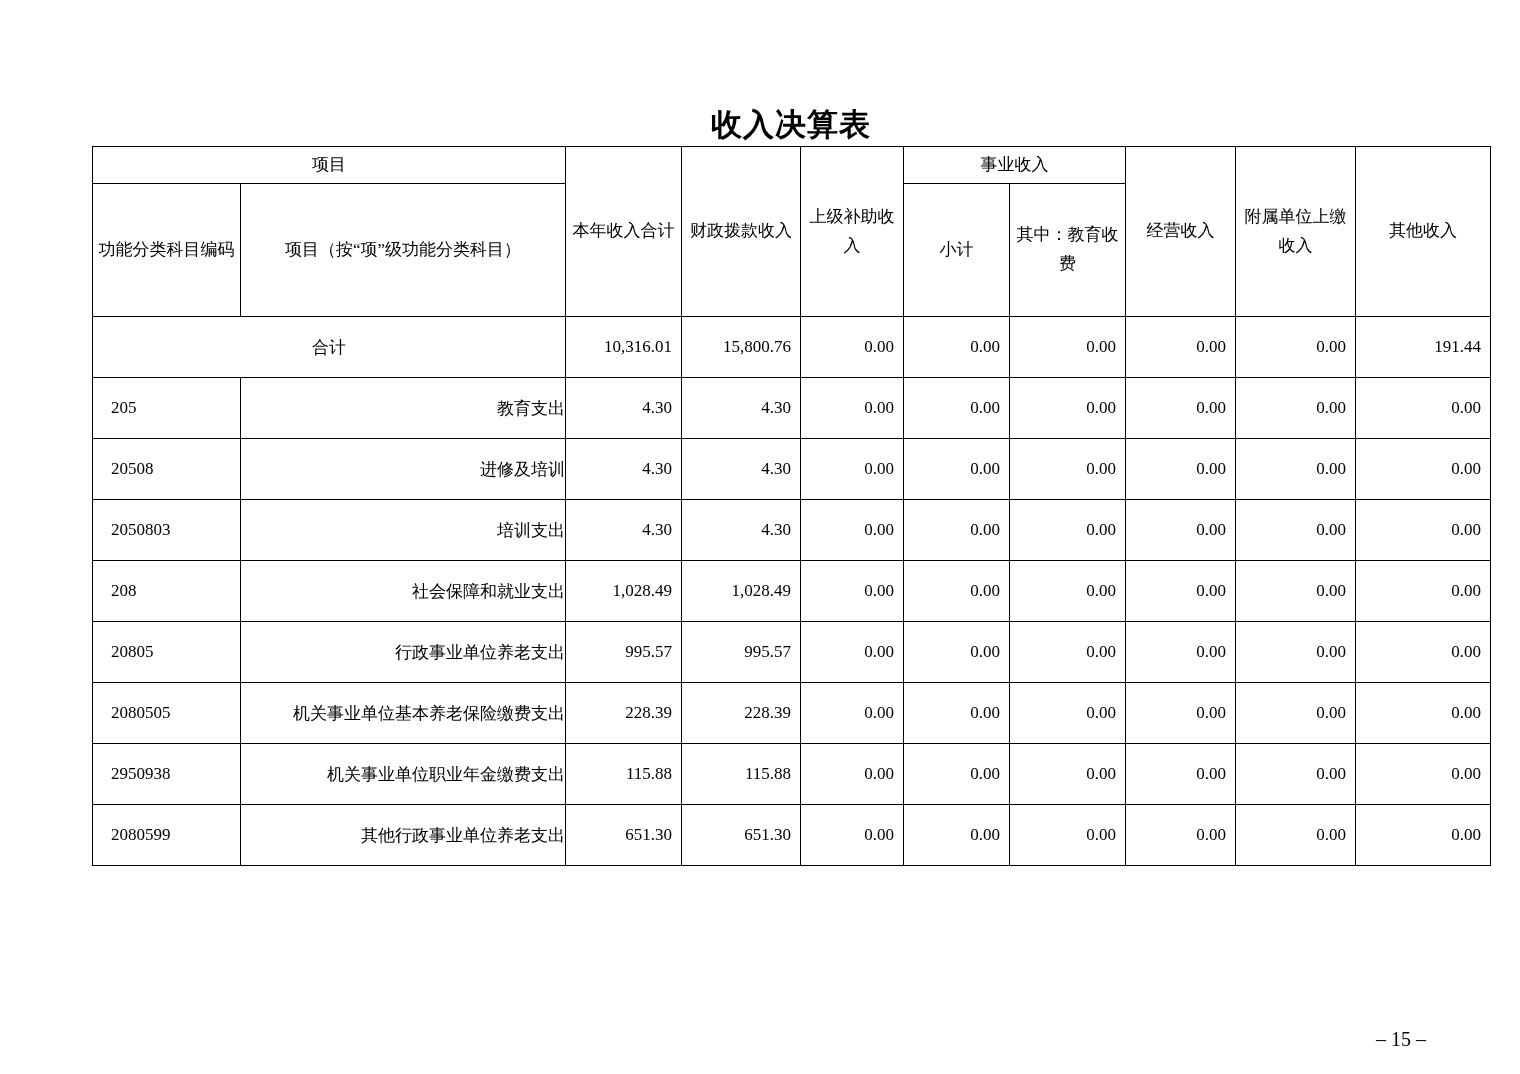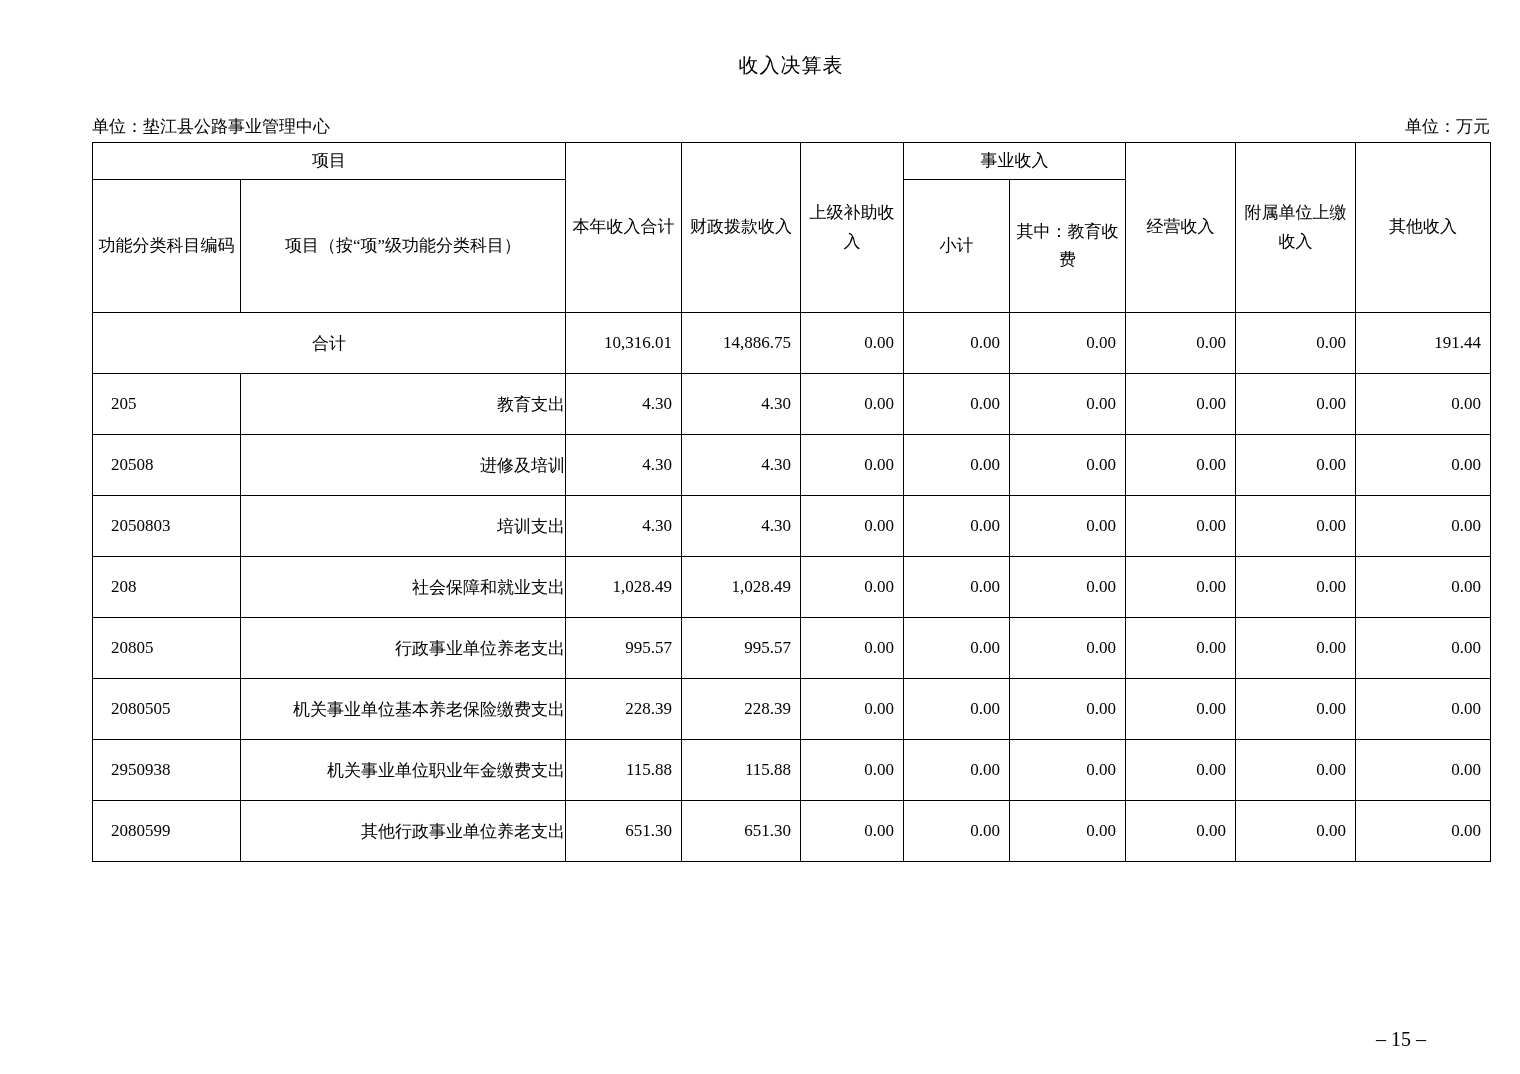--- a/index.html
+++ b/index.html
@@ -13,24 +13,24 @@
     overflow: hidden;
   }
   .page {
     position: absolute;
     left: 92px;
     top: 0;
     width: 1398px;
     height: 1074px;
   }
   .doc-title {
-    margin-top: 52px;
+    margin-top: 104px;
     text-align: center;
-    font-size: 20px;
-    font-weight: normal;
+    font-size: 31px;
+    font-weight: bold;
     letter-spacing: 1px;
   }
   .form-label {
     margin-top: 28px;
     text-align: right;
     font-size: 18px;
   }
   .unit-row {
     margin-top: 38px;
     margin-bottom: 5px;
@@ -87,24 +87,20 @@
   }
 </style>
 </head>
 <body>
 
 <div class="page">
 
   <div class="doc-title">收入决算表</div>
 
 
-  <div class="unit-row">
-    <span>单位：垫江县公路事业管理中心</span>
-    <span>单位：万元</span>
-  </div>
 
   <table class="report">
     <colgroup>
       <col style="width:148px">
       <col style="width:325px">
       <col style="width:116px">
       <col style="width:119px">
       <col style="width:103px">
       <col style="width:106px">
       <col style="width:116px">
@@ -127,21 +123,21 @@
         <th>功能分类科目编码</th>
         <th>项目（按“项”级功能分类科目）</th>
         <th>小计</th>
         <th>其中：教育收费</th>
       </tr>
     </thead>
     <tbody>
         <tr class="bold">
           <td colspan="2" class="cell-merged-name">合计</td>
           <td class="cell-num">10,316.01</td>
-          <td class="cell-num">14,886.75</td>
+          <td class="cell-num">15,800.76</td>
           <td class="cell-num">0.00</td>
           <td class="cell-num">0.00</td>
           <td class="cell-num">0.00</td>
           <td class="cell-num">0.00</td>
           <td class="cell-num">0.00</td>
           <td class="cell-num">191.44</td>
         </tr>
         <tr class="bold">
           <td class="cell-code">205</td>
           <td class="cell-name">教育支出</td>

